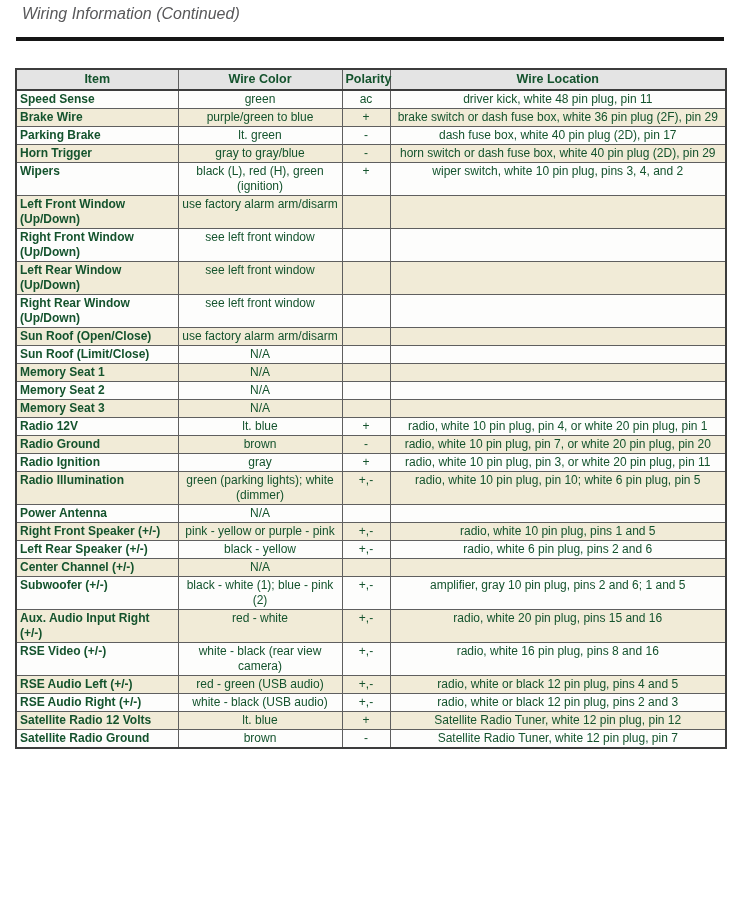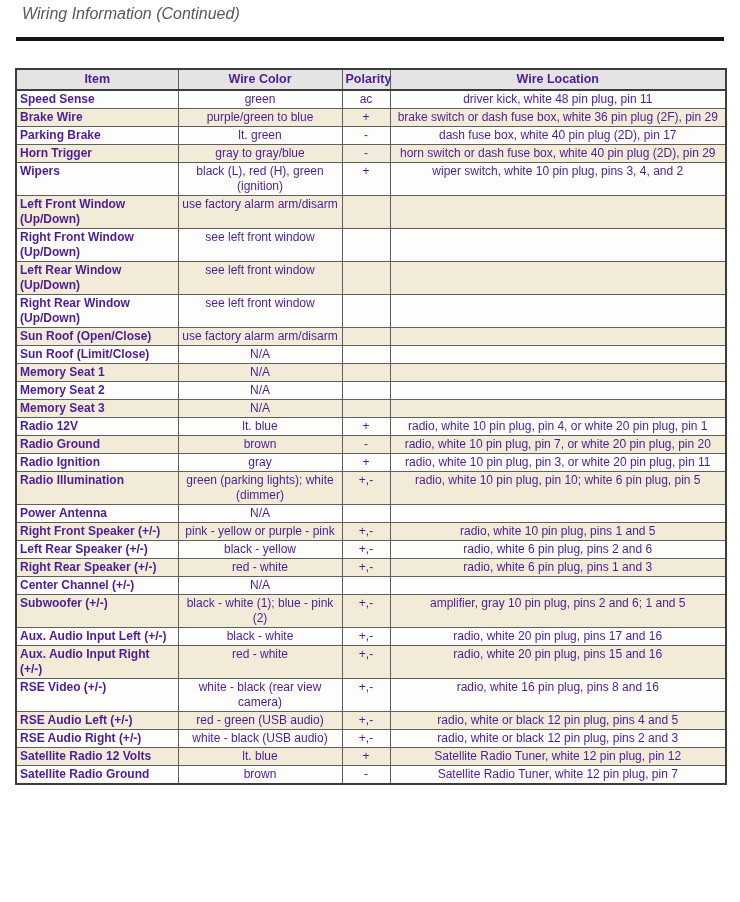--- a/index.html
+++ b/index.html
@@ -31,21 +31,21 @@
   table.wiring {
     position: absolute;
     left: 15px;
     top: 68px;
     width: 710px;
     border-collapse: collapse;
     table-layout: fixed;
     border: 2px solid #3c3c3c;
     font-size: 12px;
     line-height: 15px;
-    color: #4c1d95;
+    color: #14532d;
   }
   table.wiring th {
     background: #e4e4e4;
     font-weight: bold;
     text-align: center;
     border: 1px solid #5f5f5f;
     border-bottom: 2px solid #3c3c3c;
     padding: 2px 3px;
     font-size: 12.5px;
   }
@@ -209,42 +209,30 @@
           <td class="col-polarity">+,-</td>
           <td class="col-wire-location">radio, white 10 pin plug, pins 1 and 5</td>
         </tr>
         <tr>
           <td class="col-item">Left Rear Speaker (+/-)</td>
           <td class="col-wire-color">black - yellow</td>
           <td class="col-polarity">+,-</td>
           <td class="col-wire-location">radio, white 6 pin plug, pins 2 and 6</td>
         </tr>
         <tr>
-          <td class="col-item">Right Rear Speaker (+/-)</td>
-          <td class="col-wire-color">red - white</td>
-          <td class="col-polarity">+,-</td>
-          <td class="col-wire-location">radio, white 6 pin plug, pins 1 and 3</td>
-        </tr>
-        <tr>
           <td class="col-item">Center Channel (+/-)</td>
           <td class="col-wire-color">N/A</td>
           <td class="col-polarity"></td>
           <td class="col-wire-location"></td>
         </tr>
         <tr>
           <td class="col-item">Subwoofer (+/-)</td>
           <td class="col-wire-color">black - white (1); blue - pink (2)</td>
           <td class="col-polarity">+,-</td>
           <td class="col-wire-location">amplifier, gray 10 pin plug, pins 2 and 6; 1 and 5</td>
-        </tr>
-        <tr>
-          <td class="col-item">Aux. Audio Input Left (+/-)</td>
-          <td class="col-wire-color">black - white</td>
-          <td class="col-polarity">+,-</td>
-          <td class="col-wire-location">radio, white 20 pin plug, pins 17 and 16</td>
         </tr>
         <tr>
           <td class="col-item">Aux. Audio Input Right (+/-)</td>
           <td class="col-wire-color">red - white</td>
           <td class="col-polarity">+,-</td>
           <td class="col-wire-location">radio, white 20 pin plug, pins 15 and 16</td>
         </tr>
         <tr>
           <td class="col-item">RSE Video (+/-)</td>
           <td class="col-wire-color">white - black (rear view camera)</td>

